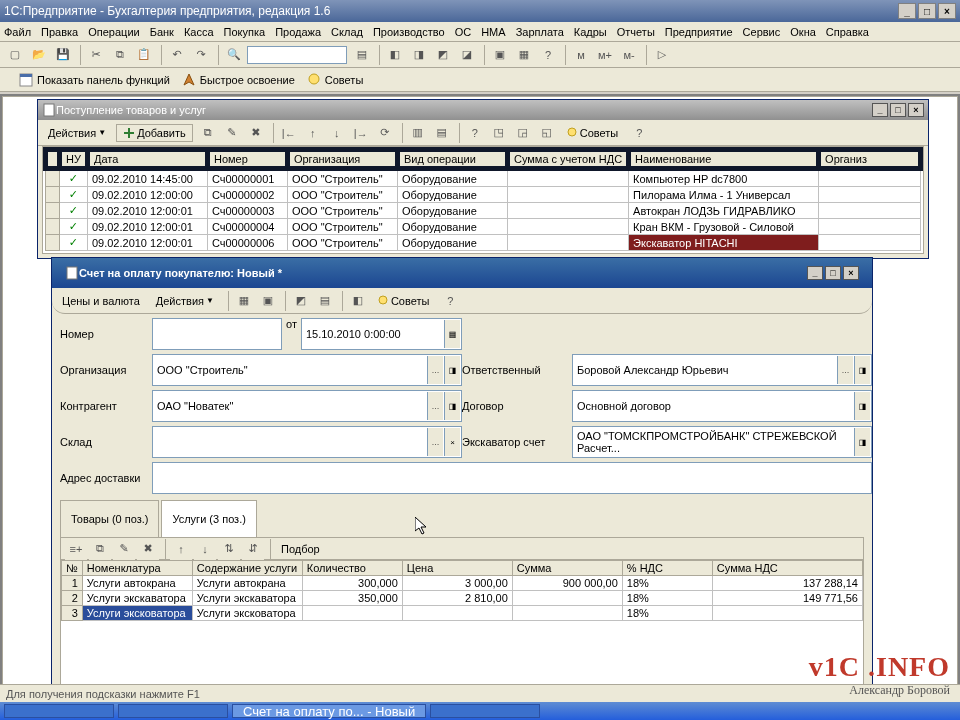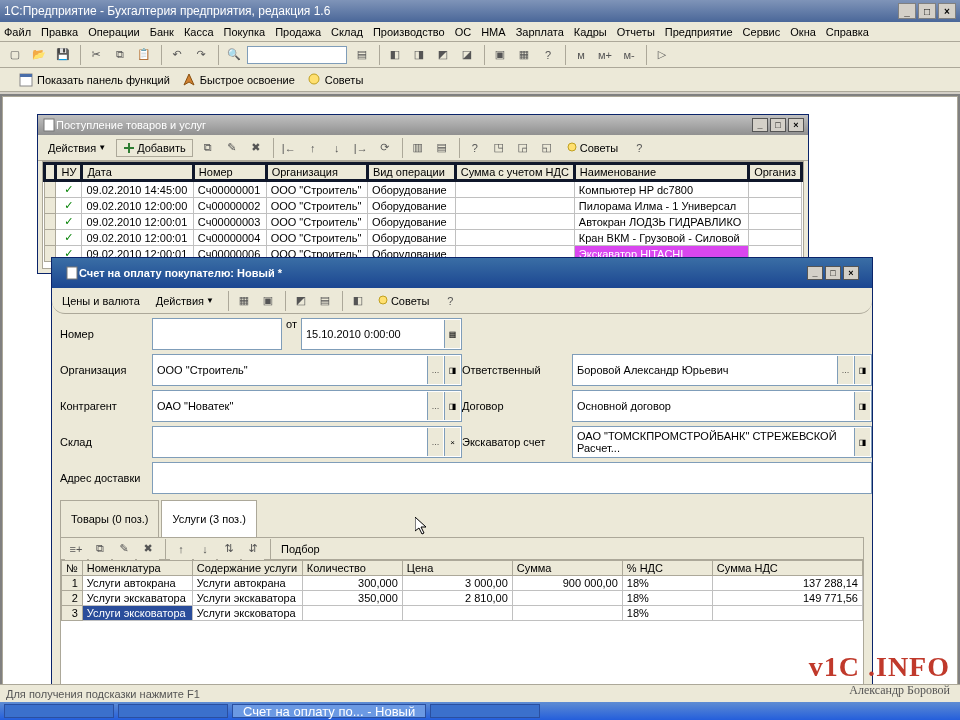--- a/index.html
+++ b/index.html
@@ -128,25 +128,25 @@
     overflow:hidden;
   }
   .grid1 table{ border-collapse:collapse; width:100%;}
   .grid1 th, .grid1 td{
     border:1px solid #c0c0c0; padding:1px 4px; font-size:11px;
     text-align:left; white-space:nowrap; overflow:hidden;
     height:15px;
   }
   .grid1 th{
     background:#ece9d8; font-weight:normal;
-    border:3px solid #0f172a;
+    border:5px solid #0f172a;
   }
   .grid1 td.marker{ width:14px; background:#ece9d8; border:1px solid #aca899; }
   .grid1 td.check{ width:16px; text-align:center; color:#008000;}
-  .selcell{ background:#d946ef; color:#fff; }
+  .selcell{ background:#7f1d1d; color:#fff; }
 
   
   .doc-win {
     position:absolute;
     left:48px; top:160px;
     width:822px; height:500px;
     border:1px solid #0a246a;
     background:#ece9d8;
   }
   .doc-title{
@@ -341,21 +341,21 @@
     <svg width="14" height="14">
         <circle cx="7" cy="6" r="5" fill="#ffe070" stroke="#c0a020"></circle>
       </svg>
     <span>Советы</span>
   </span>
 </div>
 
 <div class="workspace">
  <div class="workspace-inner">
 
-  <div class="child-win" style="left:34px; top:17px; width:772px; height:160px;">
+  <div class="child-win" style="left:34px; top:2px; width:892px; height:160px;">
     <div class="child-title inactive">
       <svg width="14" height="14">
             <rect x="2" y="1" width="10" height="12" fill="#fff" stroke="#777"></rect>
           </svg>
       <span class="flex">Поступление товаров и услуг</span>
       <span class="cw-btn">_</span>
       <span class="cw-btn">□</span>
       <span class="cw-btn">×</span>
     </div>
     <div class="child-toolbar">

